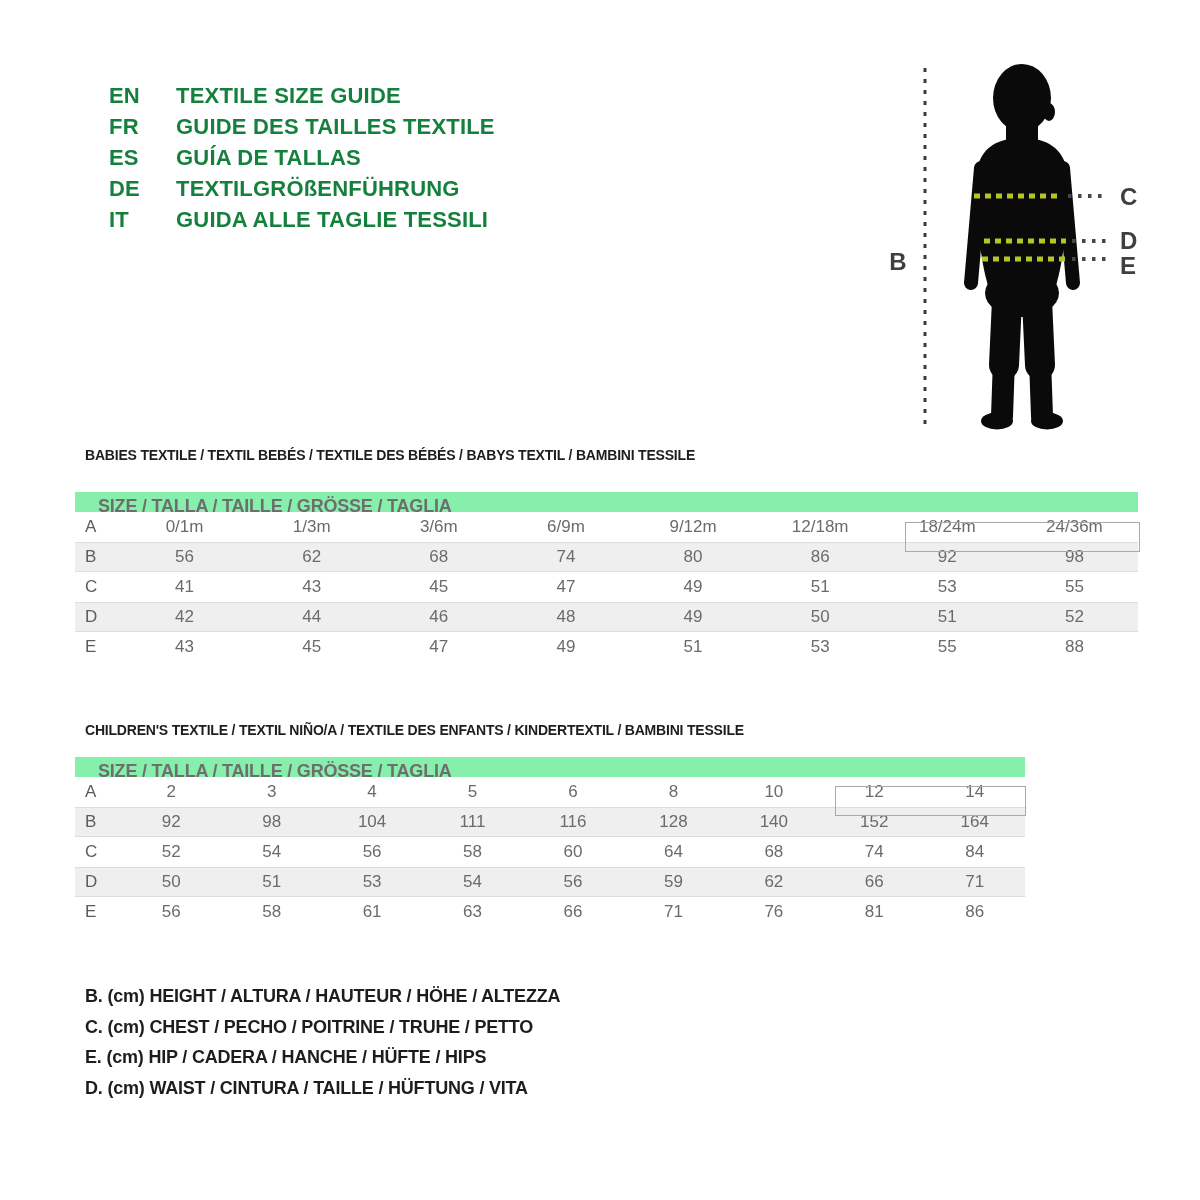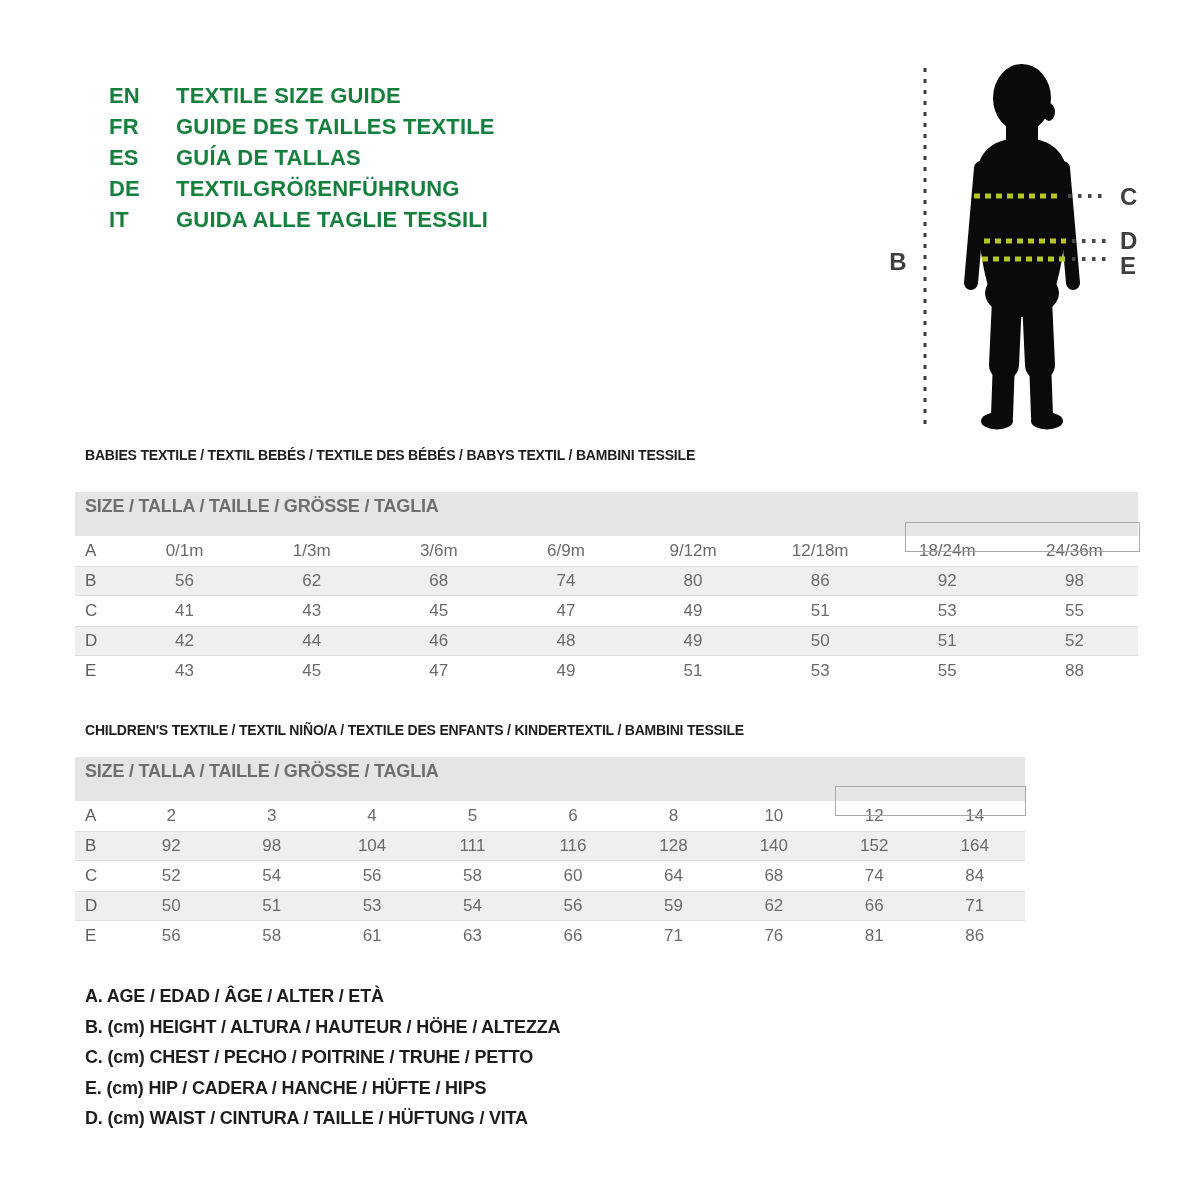--- a/index.html
+++ b/index.html
@@ -20,22 +20,22 @@
   
   .section-title { position:absolute; font-size:14px; font-weight:bold; color:#1d1d1d;
                    white-space:nowrap; letter-spacing:-0.2px; }
   #babies-title   { left:85px; top:447px; }
   #children-title { left:85px; top:722px; }
 
   
   .size-table { position:absolute; }
   #babies-table   { left:75px; top:492px; width:1063px; }
   #children-table { left:75px; top:757px; width:950px; }
-  .st-header { height:44px; line-height:28px; background:#e5e5e5; color:#6e6e6e;
-               font-weight:bold; font-size:18px; padding-left:10px; box-sizing:border-box;
+  .st-header { height:20px; line-height:28px; background:#86efac; color:#6e6e6e;
+               font-weight:bold; font-size:18px; padding-left:23px; box-sizing:border-box;
                white-space:nowrap; letter-spacing:-0.2px; }
   .st-row { display:flex; height:30px; align-items:center; font-size:17px; color:#6b6b6b; }
   .st-row.striped { background:#efefef; box-shadow: inset 0 1px 0 #dddddd, inset 0 -1px 0 #dddddd; }
   .st-label { width:46px; flex:0 0 46px; padding-left:10px; box-sizing:border-box; color:#5c5c5c; }
   .st-cell { flex:1; text-align:center; }
 
   
   .highlight-box { position:absolute; border:1px solid #a9a9a9; background:transparent; }
   #babies-box   { left:905px; top:522px; width:233px; height:28px; }
   #children-box { left:835px; top:786px; width:189px; height:28px; }
@@ -233,19 +233,18 @@
         <span class="st-cell">66</span>
         <span class="st-cell">71</span>
         <span class="st-cell">76</span>
         <span class="st-cell">81</span>
         <span class="st-cell">86</span>
       </div>
     </div>
   <div class="highlight-box" id="children-box"></div>
 
   <div class="legend" id="legend">
-      <div class="legend-line">A. AGE / EDAD / ÂGE / ALTER / ETÀ</div>
       <div class="legend-line">B. (cm) HEIGHT / ALTURA / HAUTEUR / HÖHE / ALTEZZA</div>
       <div class="legend-line">C. (cm) CHEST / PECHO / POITRINE / TRUHE / PETTO</div>
       <div class="legend-line">E. (cm) HIP / CADERA / HANCHE / HÜFTE / HIPS</div>
       <div class="legend-line">D. (cm) WAIST / CINTURA / TAILLE / HÜFTUNG / VITA</div>
     </div>
 </div>
 
 </body></html>

